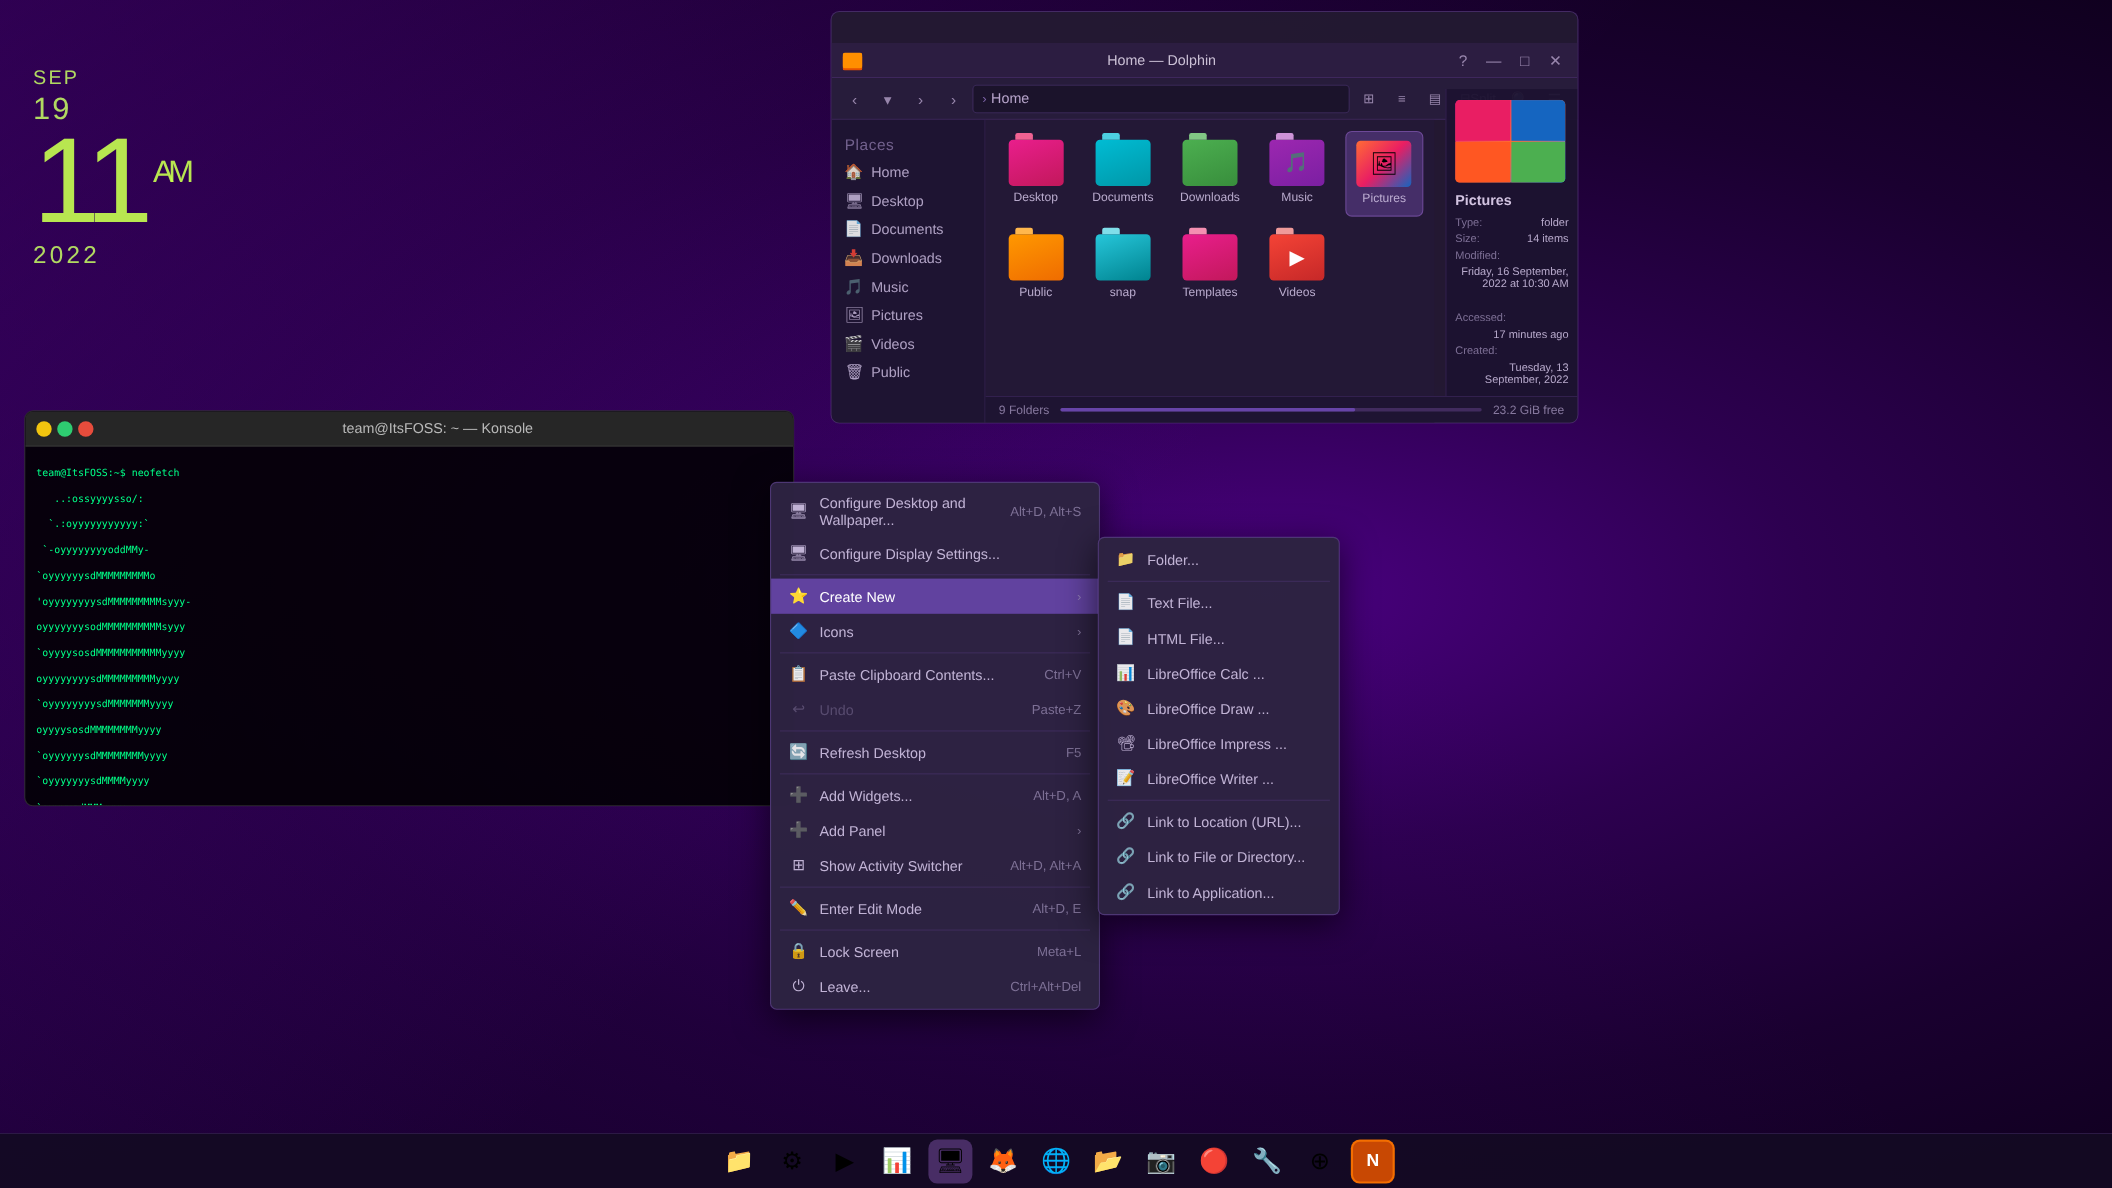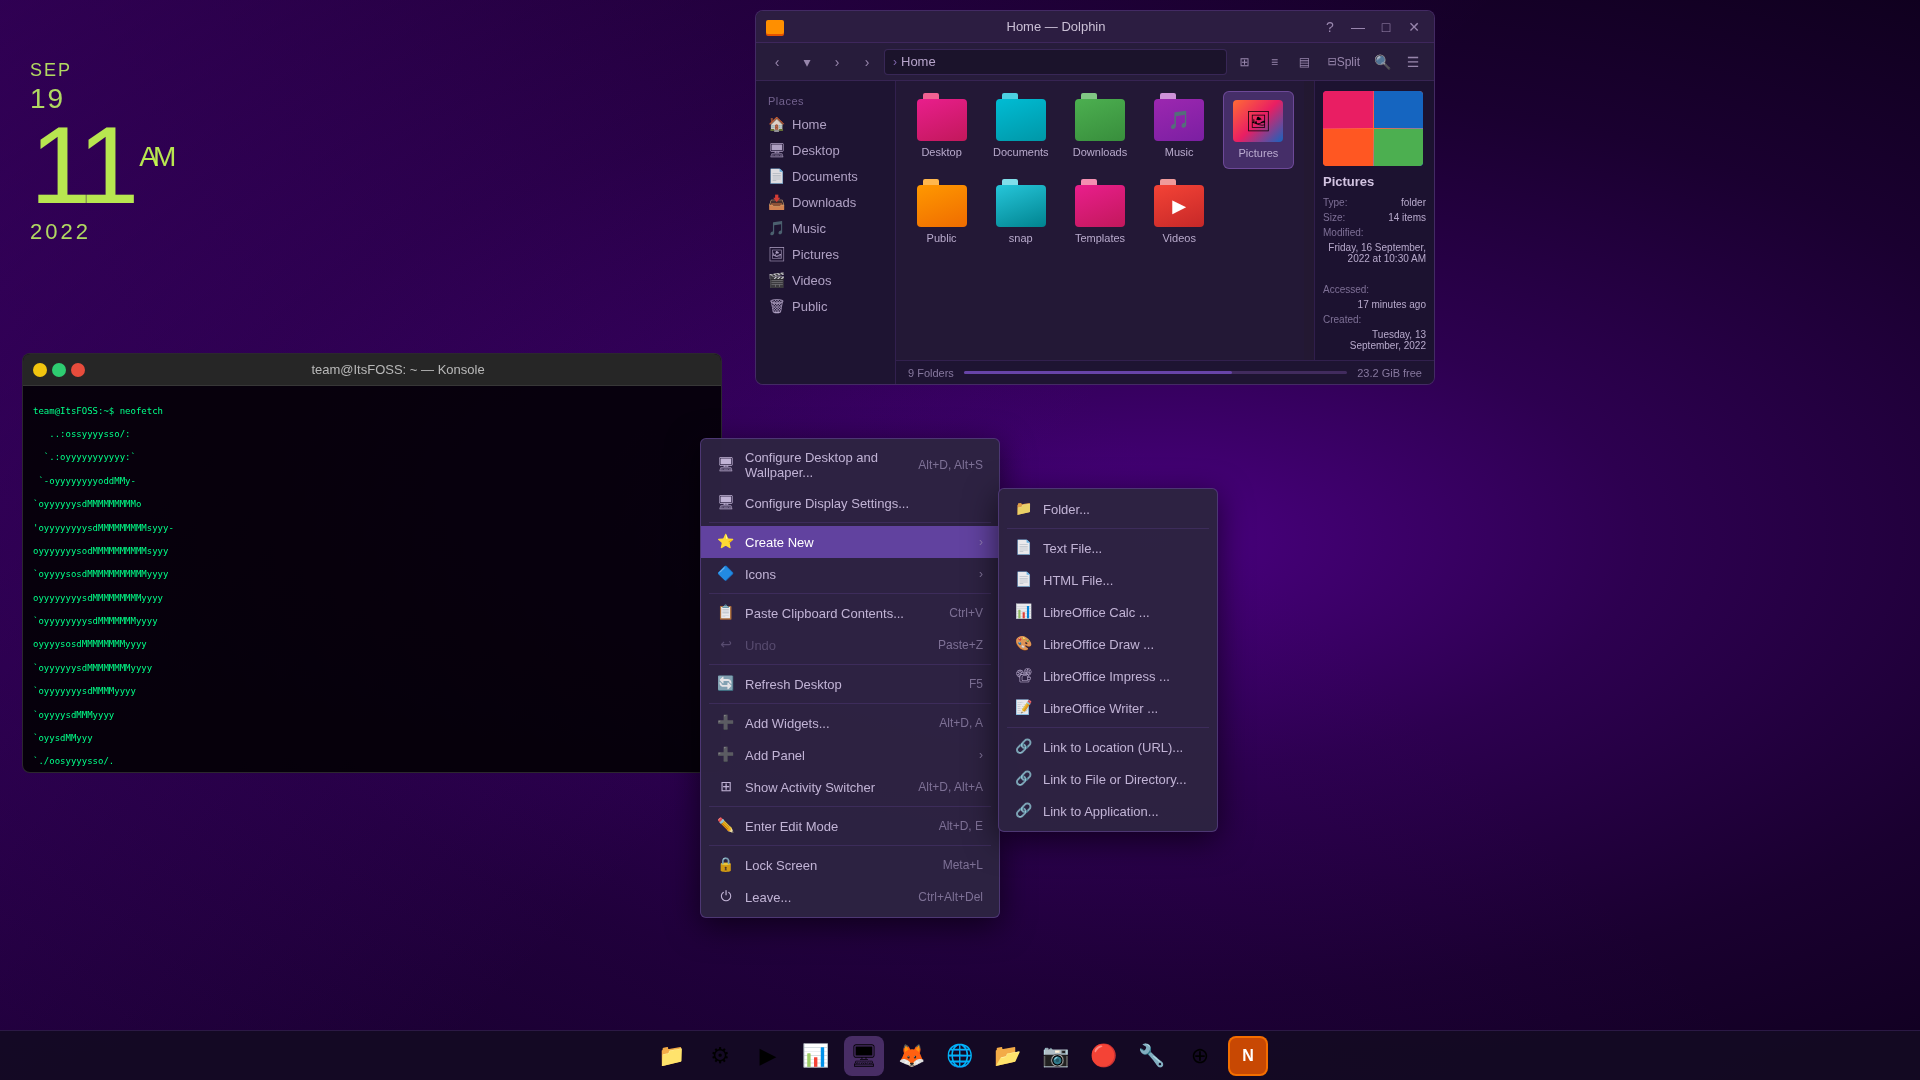--- a/index.html
+++ b/index.html
@@ -57,24 +57,24 @@
     }
     .clock-year {
       font-size: 22px;
       margin-top: 5px;
       letter-spacing: 3px;
     }
 
     
     .terminal-window {
       position: absolute;
-      top: 353px;
+      top: 373px;
       left: 22px;
       width: 700px;
-      height: 420px;
+      height: 360px;
       background: rgba(0,0,0,0.85);
       border-radius: 8px;
       border: 1px solid rgba(80,80,80,0.5);
       z-index: 10;
       overflow: hidden;
     }
     .terminal-titlebar {
       height: 32px;
       background: rgba(40,40,40,0.95);
       display: flex;
@@ -133,20 +133,21 @@
       z-index: 10;
       overflow: hidden;
     }
     .dolphin-titlebar {
       height: 32px;
       background: rgba(45,30,65,0.98);
       display: flex;
       align-items: center;
       padding: 0 10px;
       border-bottom: 1px solid rgba(80,50,120,0.5);
+      margin-top: 28px;
     }
     .dolphin-icon {
       width: 18px;
       height: 18px;
       margin-right: 8px;
     }
     .dolphin-title {
       color: rgba(220,210,230,0.9);
       font-size: 13px;
       flex: 1;
@@ -216,21 +217,21 @@
       height: calc(100% - 70px);
     }
     .dolphin-sidebar {
       width: 140px;
       background: rgba(30,20,50,0.9);
       border-right: 1px solid rgba(80,50,120,0.4);
       padding: 10px 0;
     }
     .sidebar-section-title {
       color: rgba(150,130,180,0.7);
-      font-size: 11px;
+      font-size: 14px;
       padding: 4px 12px;
       letter-spacing: 0.5px;
     }
     .sidebar-item {
       display: flex;
       align-items: center;
       gap: 8px;
       padding: 5px 12px;
       cursor: pointer;
       color: rgba(200,185,220,0.85);

